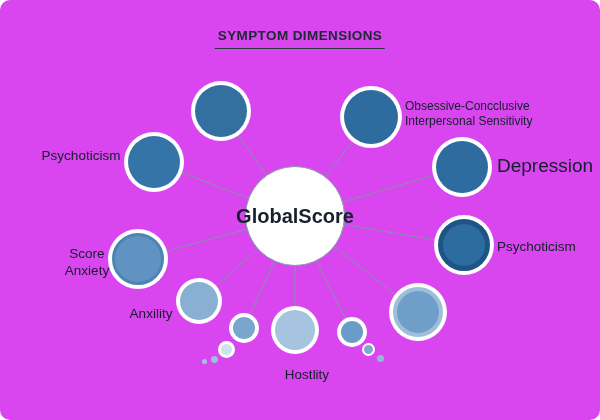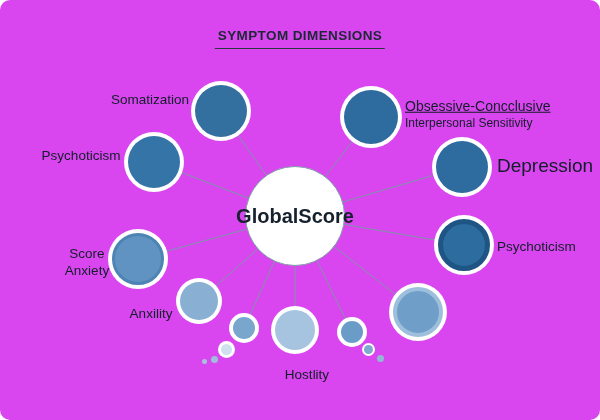--- a/index.html
+++ b/index.html
@@ -49,23 +49,20 @@
       <line x1="295" y1="216" x2="418" y2="312" stroke="#7e95a8" stroke-width="1"></line>
       <line x1="295" y1="216" x2="464" y2="245" stroke="#7e95a8" stroke-width="1"></line>
       <line x1="295" y1="216" x2="462" y2="167" stroke="#7e95a8" stroke-width="1"></line>
       <line x1="295" y1="216" x2="371" y2="117" stroke="#7e95a8" stroke-width="1"></line>
     </svg>
   <div class="center-circle" id="center-circle" style="left: 245px; top: 166px; width: 100px; height: 100px; border-color: rgb(128, 150, 168);">
     <div class="cline">Global</div>
     <div class="cline">Score</div>
   </div>
 <div class="node-circle" style="left: 195px; top: 85px; width: 52px; height: 52px; background: rgb(51, 112, 159);"></div>
-    <div class="node-label align-center" style="left: 150px; top: 100px; color: rgb(18, 30, 41);">
-      <div style="font-size: 13.5px;">Somatization</div>
-    </div>
     <div class="node-circle" style="left: 128px; top: 136px; width: 52px; height: 52px; background: rgb(52, 116, 166);"></div>
     <div class="node-label align-center" style="left: 81px; top: 156px; color: rgb(18, 30, 41);">
       <div style="font-size: 13.5px;">Psychoticism</div>
     </div>
     <div class="node-circle" style="left: 112px; top: 233px; width: 52px; height: 52px; background: rgb(96, 147, 193); border: 3px solid rgb(76, 132, 180);"></div>
     <div class="node-label align-center" style="left: 87px; top: 263px; color: rgb(18, 30, 41);">
       <div style="font-size: 13.5px;">Score</div>
       <div style="font-size: 13.5px;">Anxiety</div>
     </div>
     <div class="node-circle" style="left: 180px; top: 282px; width: 38px; height: 38px; background: rgb(137, 176, 211);"></div>
@@ -82,21 +79,21 @@
     <div class="node-circle" style="left: 438px; top: 219px; width: 52px; height: 52px; background: rgb(45, 108, 159); border: 5px solid rgb(31, 85, 133);"></div>
     <div class="node-label align-left" style="left: 497px; top: 247px; color: rgb(18, 30, 41);">
       <div style="font-size: 13.5px;">Psychoticism</div>
     </div>
     <div class="node-circle" style="left: 436px; top: 141px; width: 52px; height: 52px; background: rgb(46, 107, 158);"></div>
     <div class="node-label align-left" style="left: 497px; top: 166px; color: rgb(18, 30, 41);">
       <div style="font-size: 19px;">Depression</div>
     </div>
     <div class="node-circle" style="left: 344px; top: 90px; width: 54px; height: 54px; background: rgb(46, 107, 158);"></div>
     <div class="node-label align-left" style="left: 405px; top: 114px; color: rgb(18, 30, 41);">
-      <div style="font-size: 14px; text-decoration: underline;">Obsessive-Concclusive</div>
+      <div style="font-size: 12px;">Obsessive-Concclusive</div>
       <div style="font-size: 12px;">Interpersonal Sensitivity</div>
     </div>
     <div class="decor-dot" style="left: 220.5px; top: 343.5px; width: 11px; height: 11px; background: rgb(207, 224, 238); box-shadow: rgb(255, 255, 255) 0px 0px 0px 3px;"></div>
     <div class="decor-dot" style="left: 210.5px; top: 355.5px; width: 7px; height: 7px; background: rgb(159, 190, 218);"></div>
     <div class="decor-dot" style="left: 201.5px; top: 358.5px; width: 5px; height: 5px; background: rgb(166, 195, 221);"></div>
     <div class="decor-dot" style="left: 363.5px; top: 344.5px; width: 9px; height: 9px; background: rgb(127, 169, 206); box-shadow: rgb(255, 255, 255) 0px 0px 0px 2px;"></div>
     <div class="decor-dot" style="left: 376.5px; top: 354.5px; width: 7px; height: 7px; background: rgb(148, 183, 215);"></div>
   </div>
 
 </body></html>

